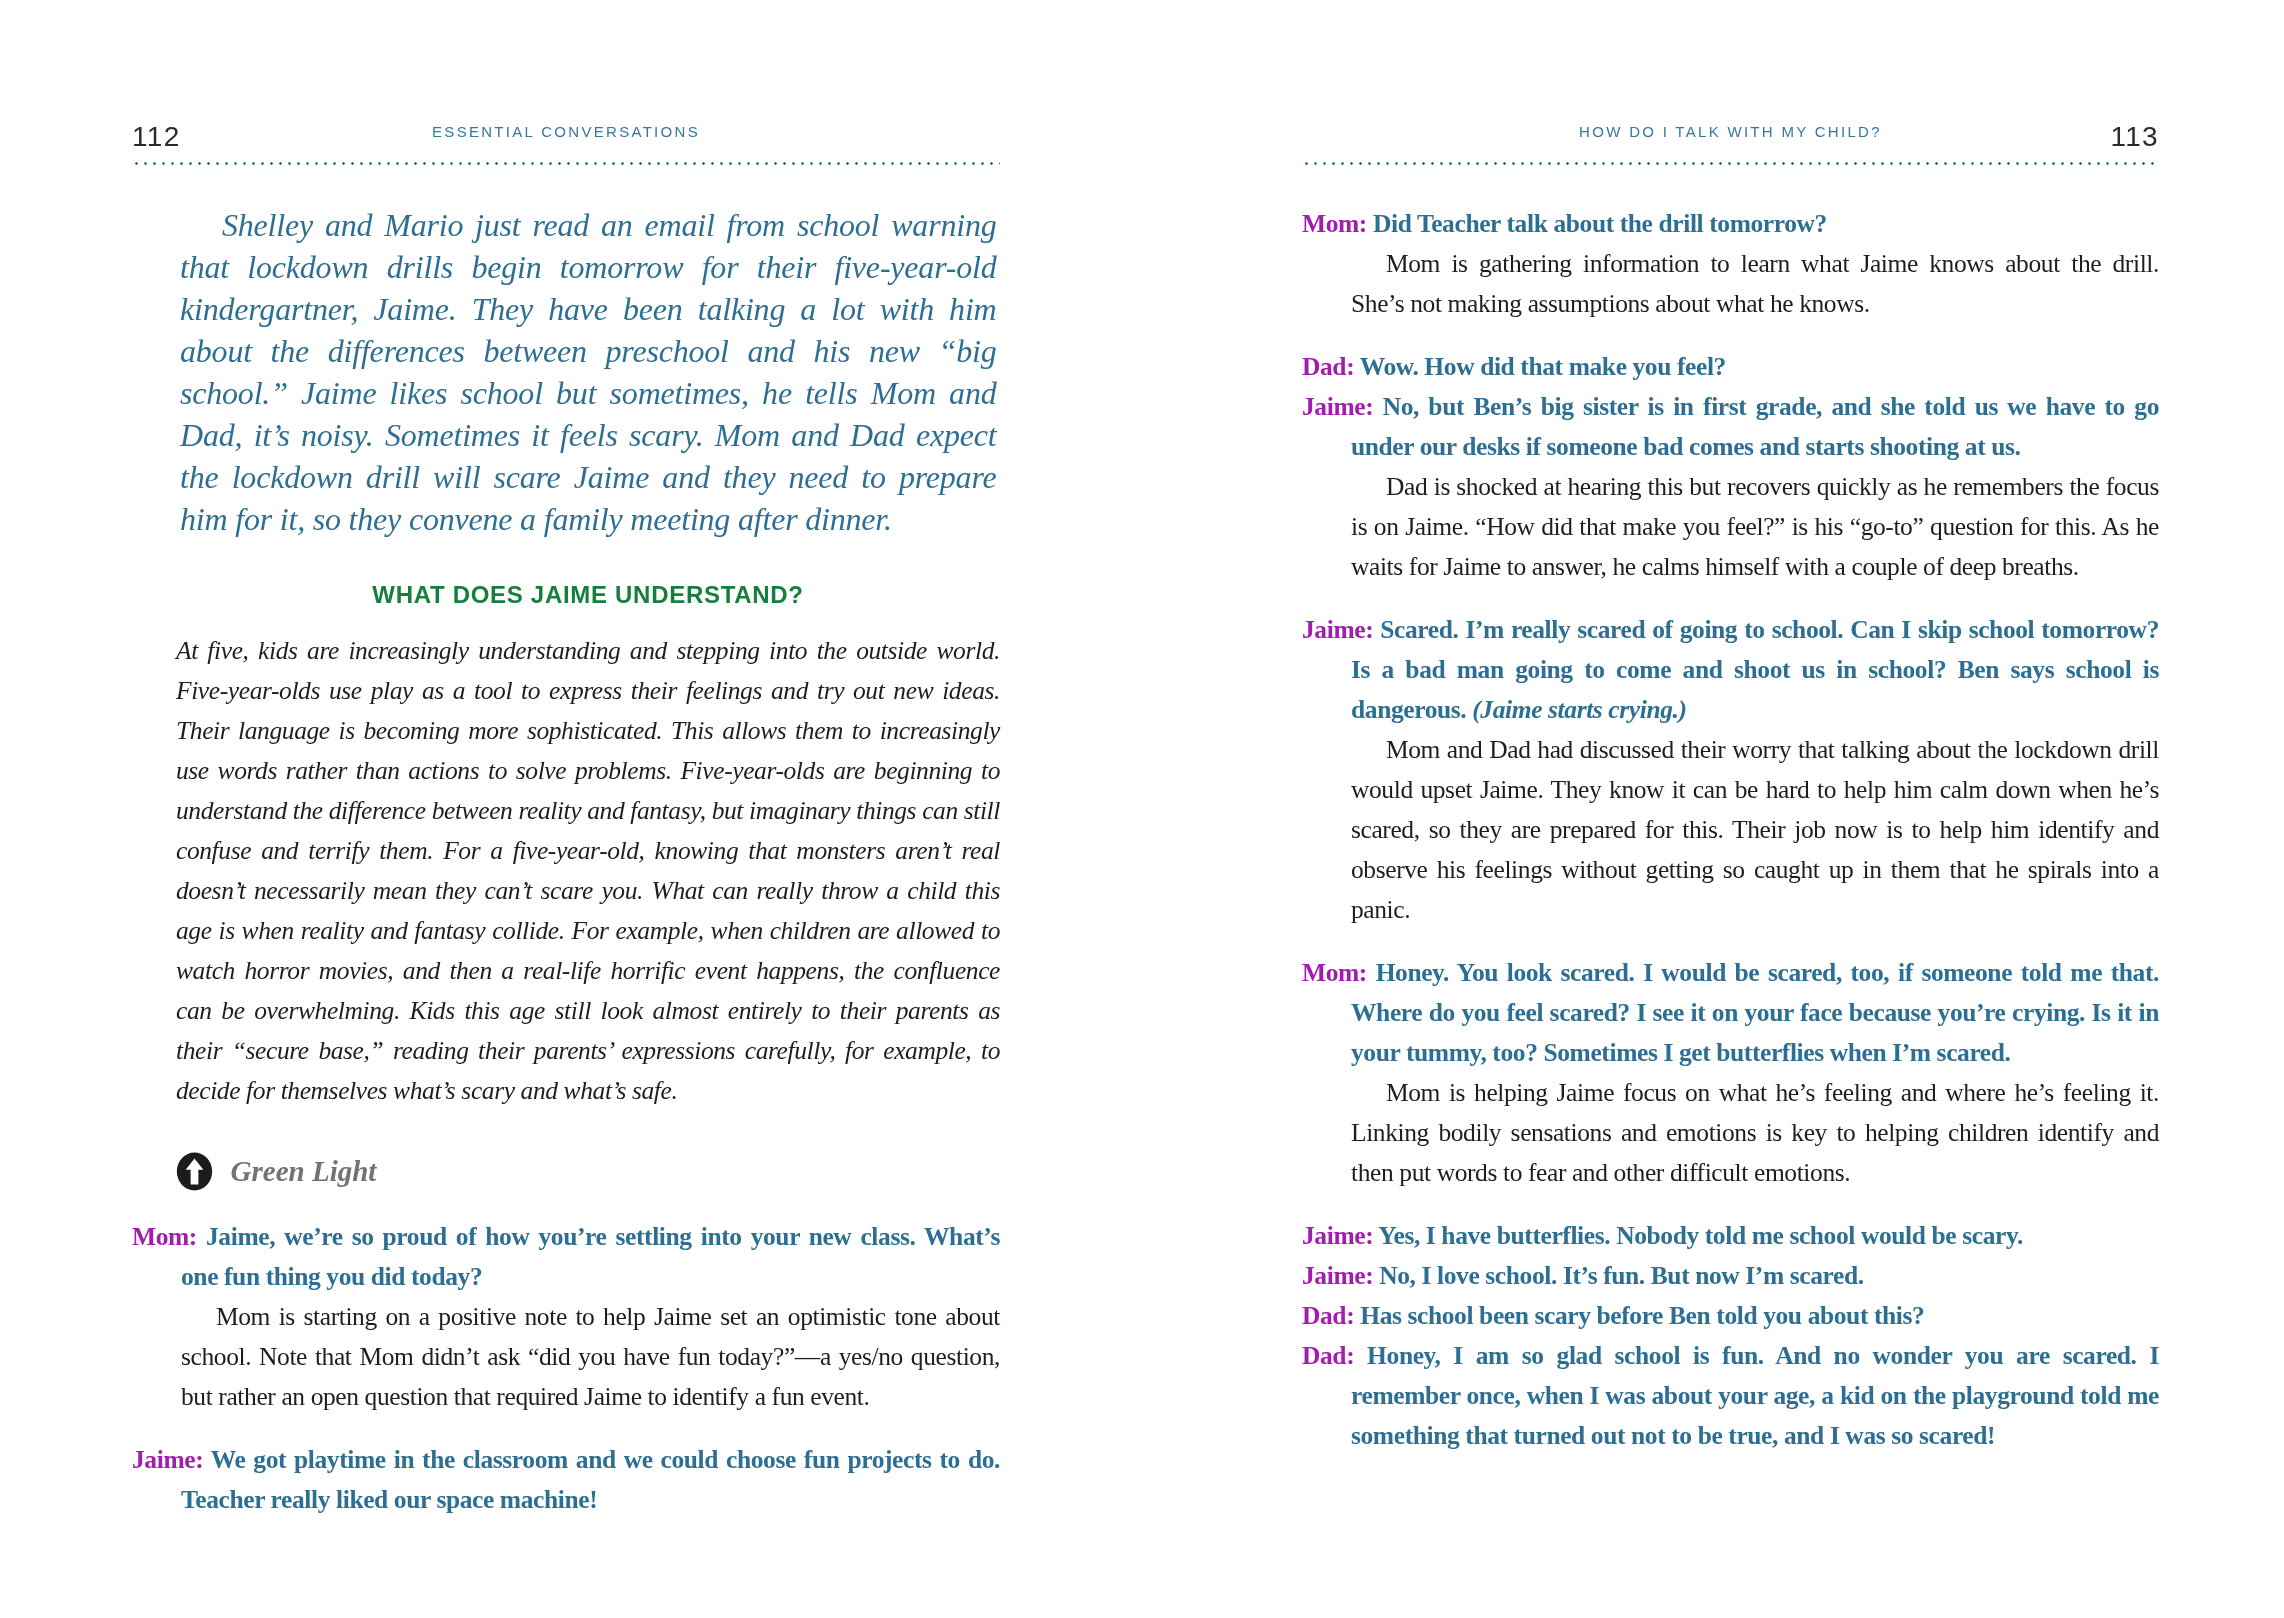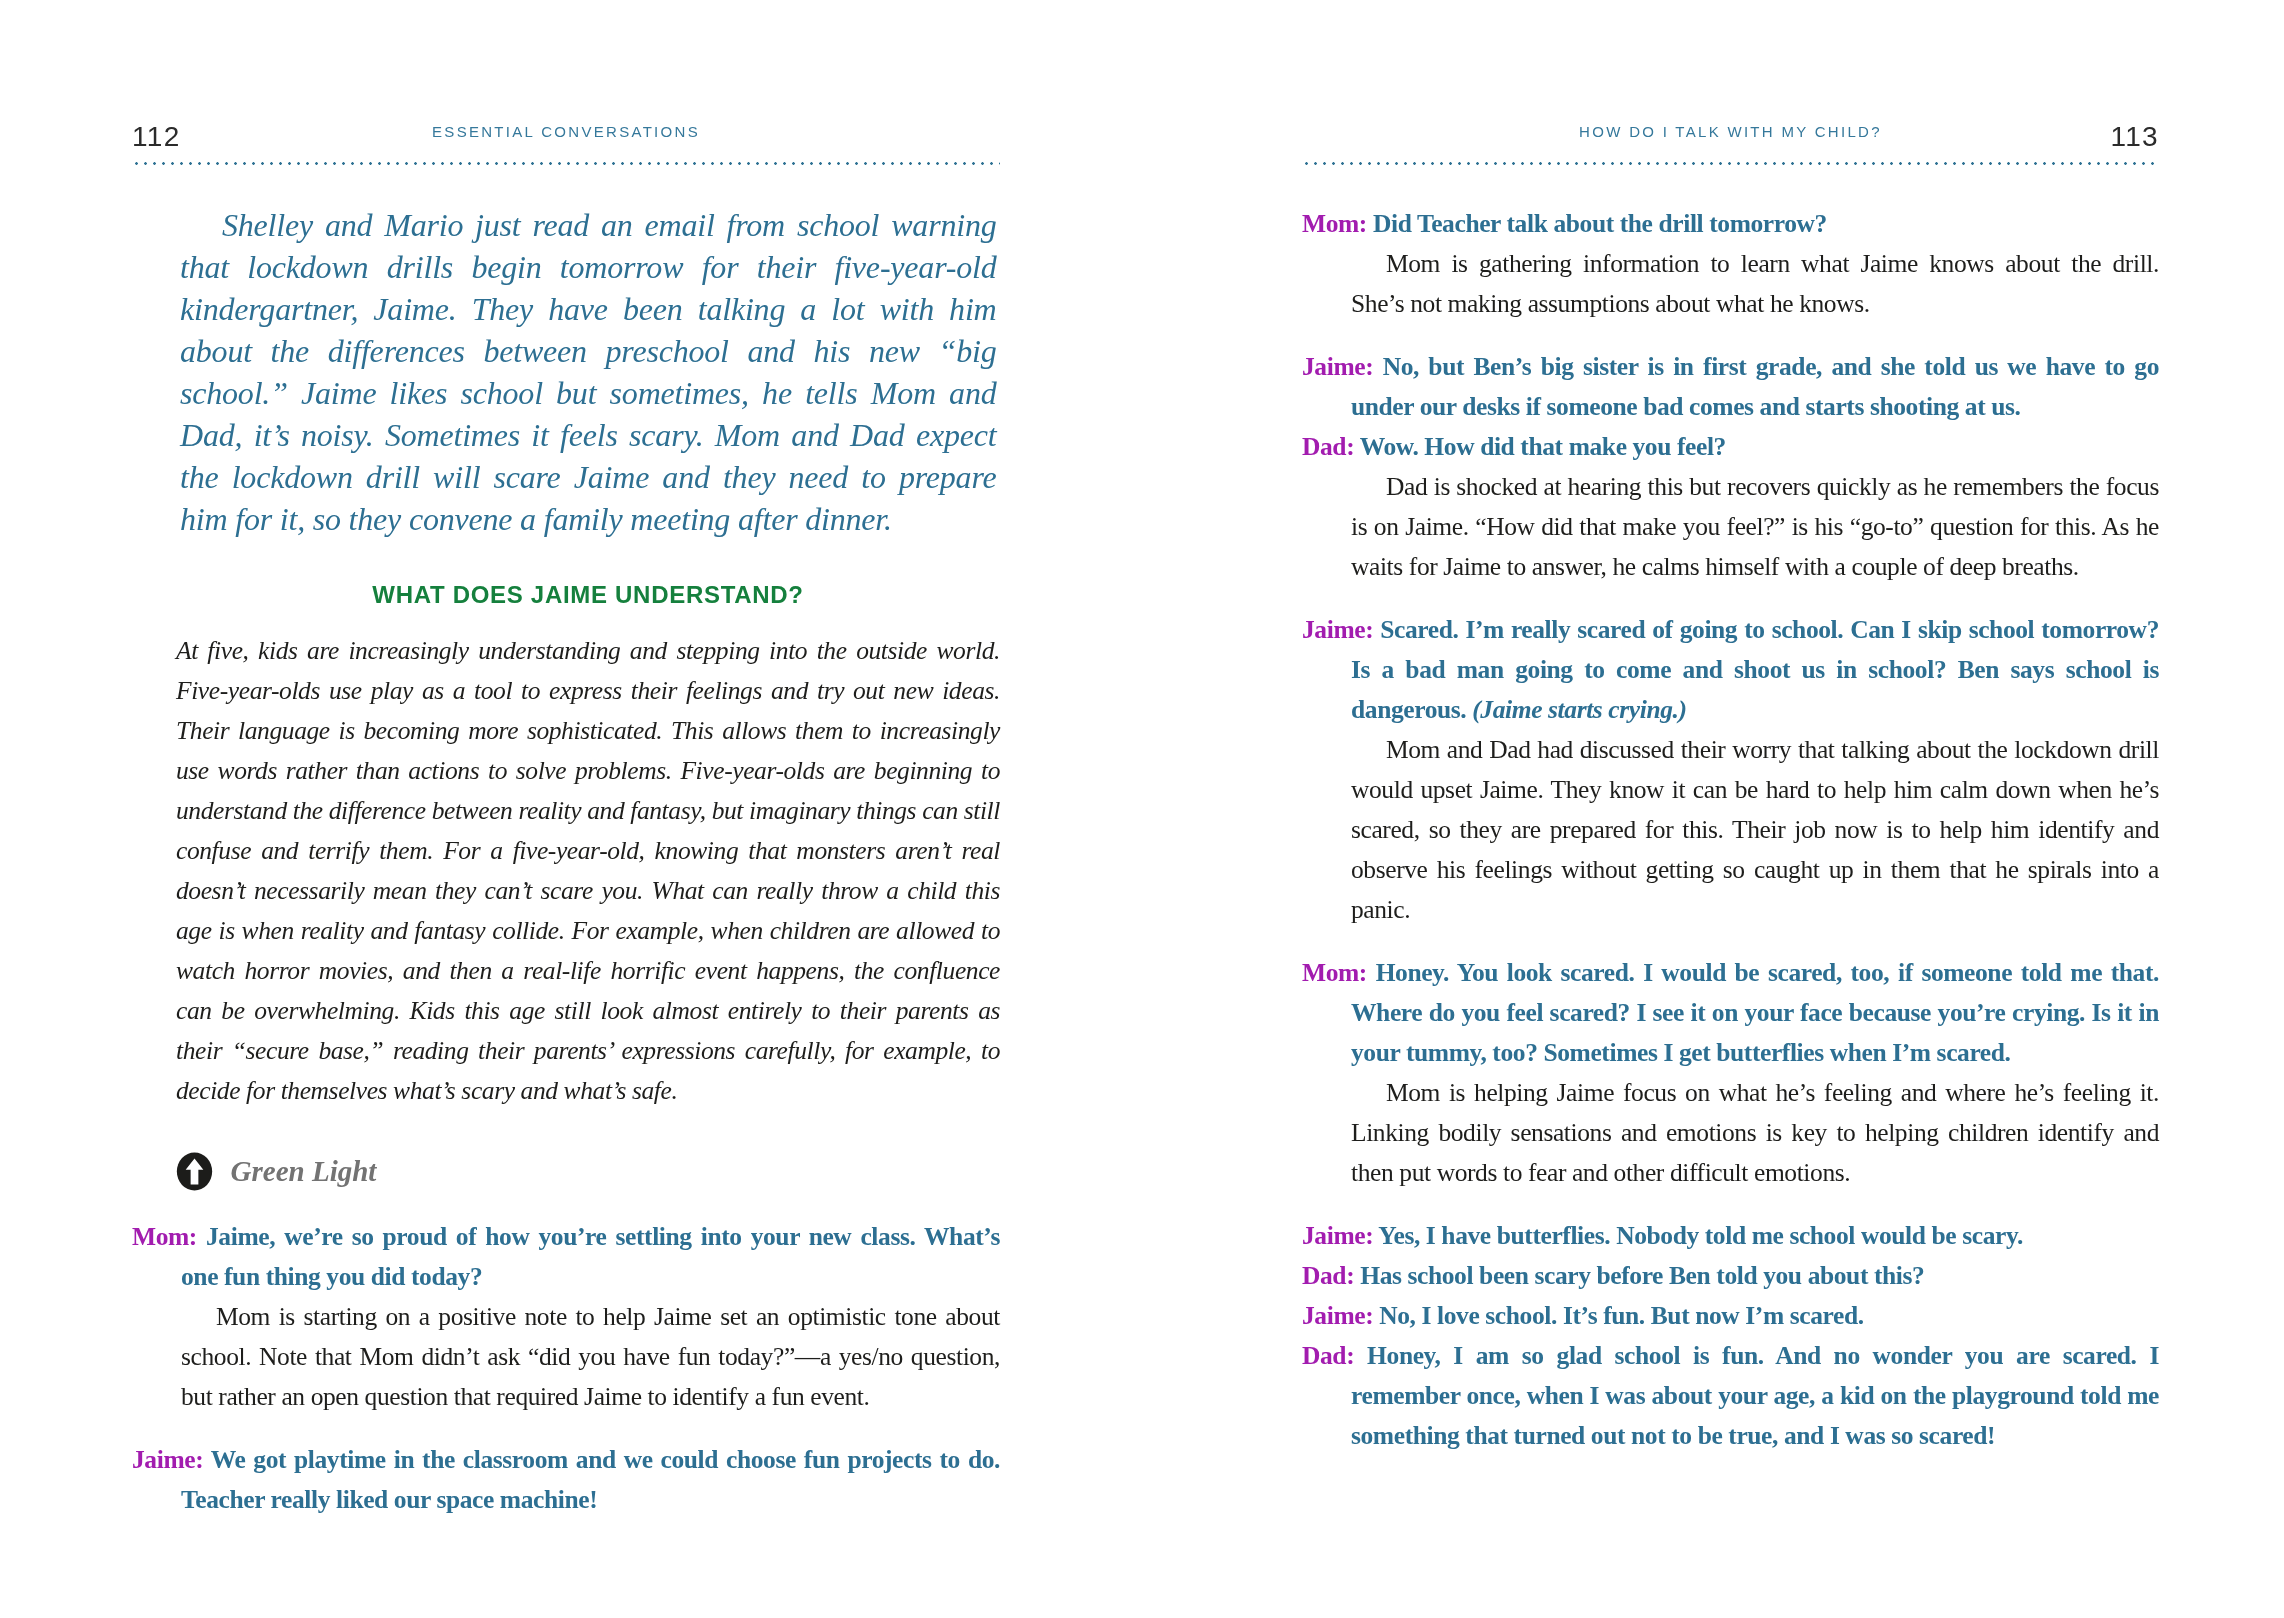--- a/index.html
+++ b/index.html
@@ -105,26 +105,26 @@
 
 <section class="page" id="page-right">
   <header class="page-header">
     <span class="running-head">HOW DO I TALK WITH MY CHILD?</span>
     <span class="page-num right">113</span>
   </header>
   <div class="dotted-rule"></div>
   <div class="page-content" id="right-blocks">
       <p class="dialogue"><span class="speaker">Mom:</span> <span class="dialogue-text">Did Teacher talk about the drill tomorrow?</span></p>
       <p class="commentary">Mom is gathering information to learn what Jaime knows about the drill. She’s not making assumptions about what he knows.</p>
+      <p class="dialogue"><span class="speaker">Dad:</span> <span class="dialogue-text">Wow. How did that make you feel?</span></p>
       <p class="dialogue"><span class="speaker">Jaime:</span> <span class="dialogue-text">No, but Ben’s big sister is in first grade, and she told us we have to go under our desks if someone bad comes and starts shooting at us.</span></p>
-      <p class="dialogue"><span class="speaker">Dad:</span> <span class="dialogue-text">Wow. How did that make you feel?</span></p>
       <p class="commentary">Dad is shocked at hearing this but recovers quickly as he remembers the focus is on Jaime. “How did that make you feel?” is his “go-to” question for this. As he waits for Jaime to answer, he calms himself with a couple of deep breaths.</p>
       <p class="dialogue"><span class="speaker">Jaime:</span> <span class="dialogue-text">Scared. I’m really scared of going to school. Can I skip school tomorrow? Is a bad man going to come and shoot us in school? Ben says school is dangerous.</span> <span class="stage">(Jaime starts crying.)</span></p>
       <p class="commentary">Mom and Dad had discussed their worry that talking about the lockdown drill would upset Jaime. They know it can be hard to help him calm down when he’s scared, so they are prepared for this. Their job now is to help him identify and observe his feelings without getting so caught up in them that he spirals into a panic.</p>
       <p class="dialogue"><span class="speaker">Mom:</span> <span class="dialogue-text">Honey. You look scared. I would be scared, too, if someone told me that. Where do you feel scared? I see it on your face because you’re crying. Is it in your tummy, too? Sometimes I get butterflies when I’m scared.</span></p>
       <p class="commentary">Mom is helping Jaime focus on what he’s feeling and where he’s feeling it. Linking bodily sensations and emotions is key to helping children identify and then put words to fear and other difficult emotions.</p>
       <p class="dialogue"><span class="speaker">Jaime:</span> <span class="dialogue-text">Yes, I have butterflies. Nobody told me school would be scary.</span></p>
+      <p class="dialogue"><span class="speaker">Jaime:</span> <span class="dialogue-text">No, I love school. It’s fun. But now I’m scared.</span></p>
       <p class="dialogue"><span class="speaker">Dad:</span> <span class="dialogue-text">Has school been scary before Ben told you about this?</span></p>
-      <p class="dialogue"><span class="speaker">Jaime:</span> <span class="dialogue-text">No, I love school. It’s fun. But now I’m scared.</span></p>
       <p class="dialogue"><span class="speaker">Dad:</span> <span class="dialogue-text">Honey, I am so glad school is fun. And no wonder you are scared. I remember once, when I was about your age, a kid on the playground told me something that turned out not to be true, and I was so scared!</span></p>
     </div>
 </section>
 
 
 </body></html>

